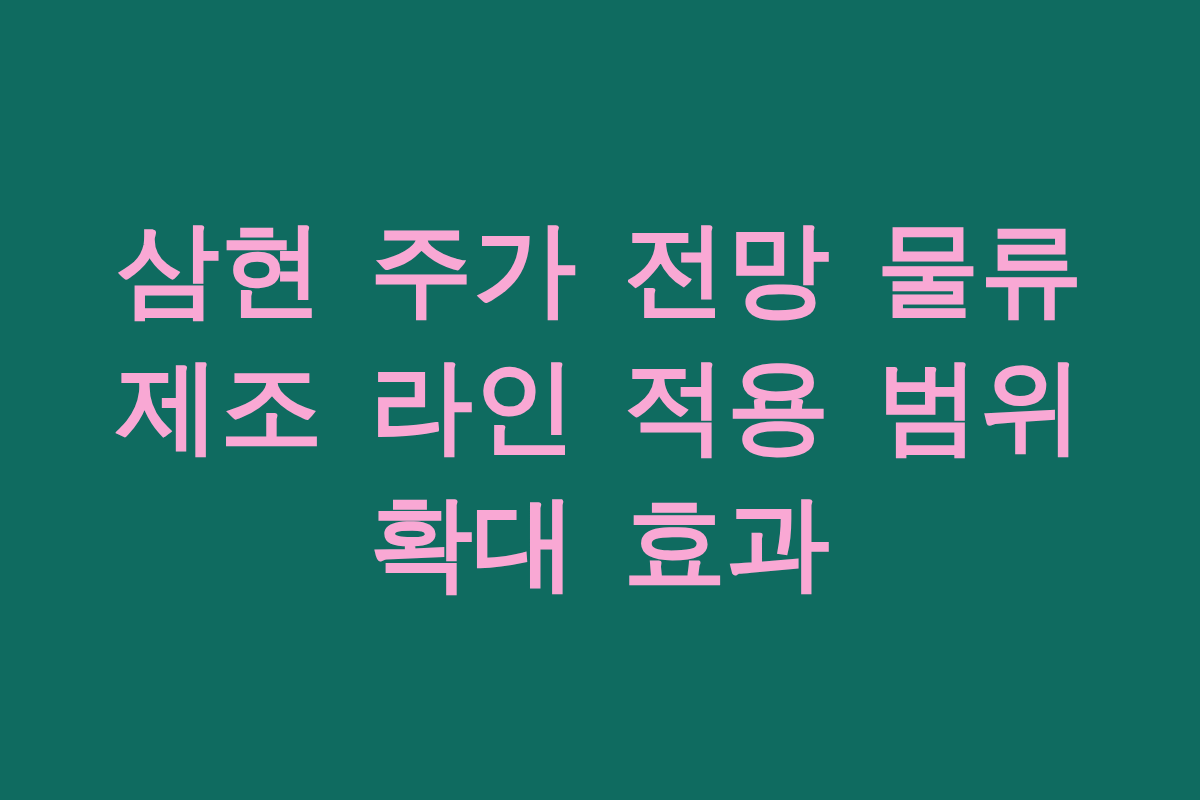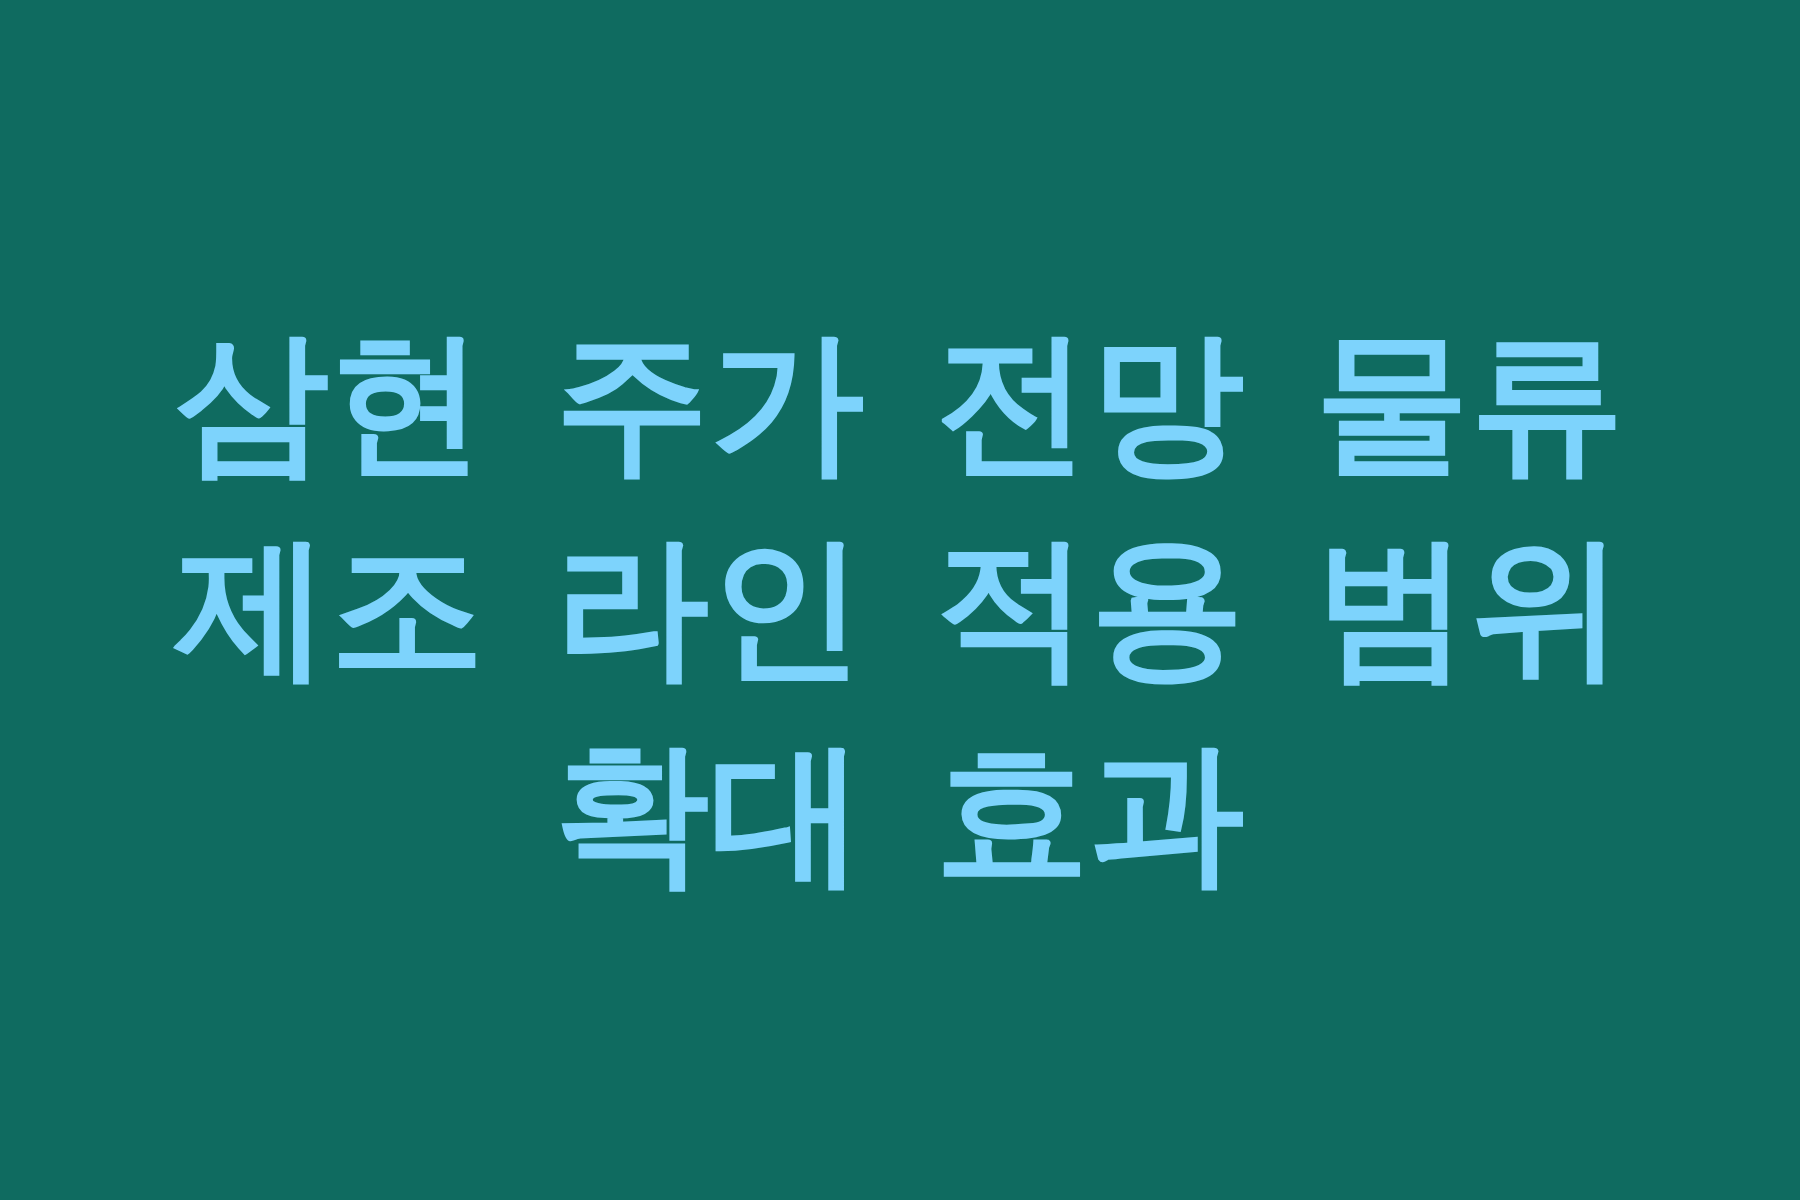--- a/index.html
+++ b/index.html
@@ -49,15 +49,15 @@
     word-break: keep-all;
     text-rendering: optimizeLegibility;
     -webkit-font-smoothing: antialiased;
   }
 </style>
 </head>
 <body style="background: rgb(15, 107, 96);">
 
 <div class="banner" style="background: rgb(15, 107, 96);">
   <div class="title-block">
-    <h1 class="title-text" style="color: #7dd3fc; font-size: 103px; line-height: 137px;">삼현 주가 전망 물류 제조 라인 적용 범위 확대 효과</h1>
+    <h1 class="title-text" style="color: #f9a8d4; font-size: 103px; line-height: 137px;">삼현 주가 전망 물류 제조 라인 적용 범위 확대 효과</h1>
   </div>
 </div>
 
 </body></html>

